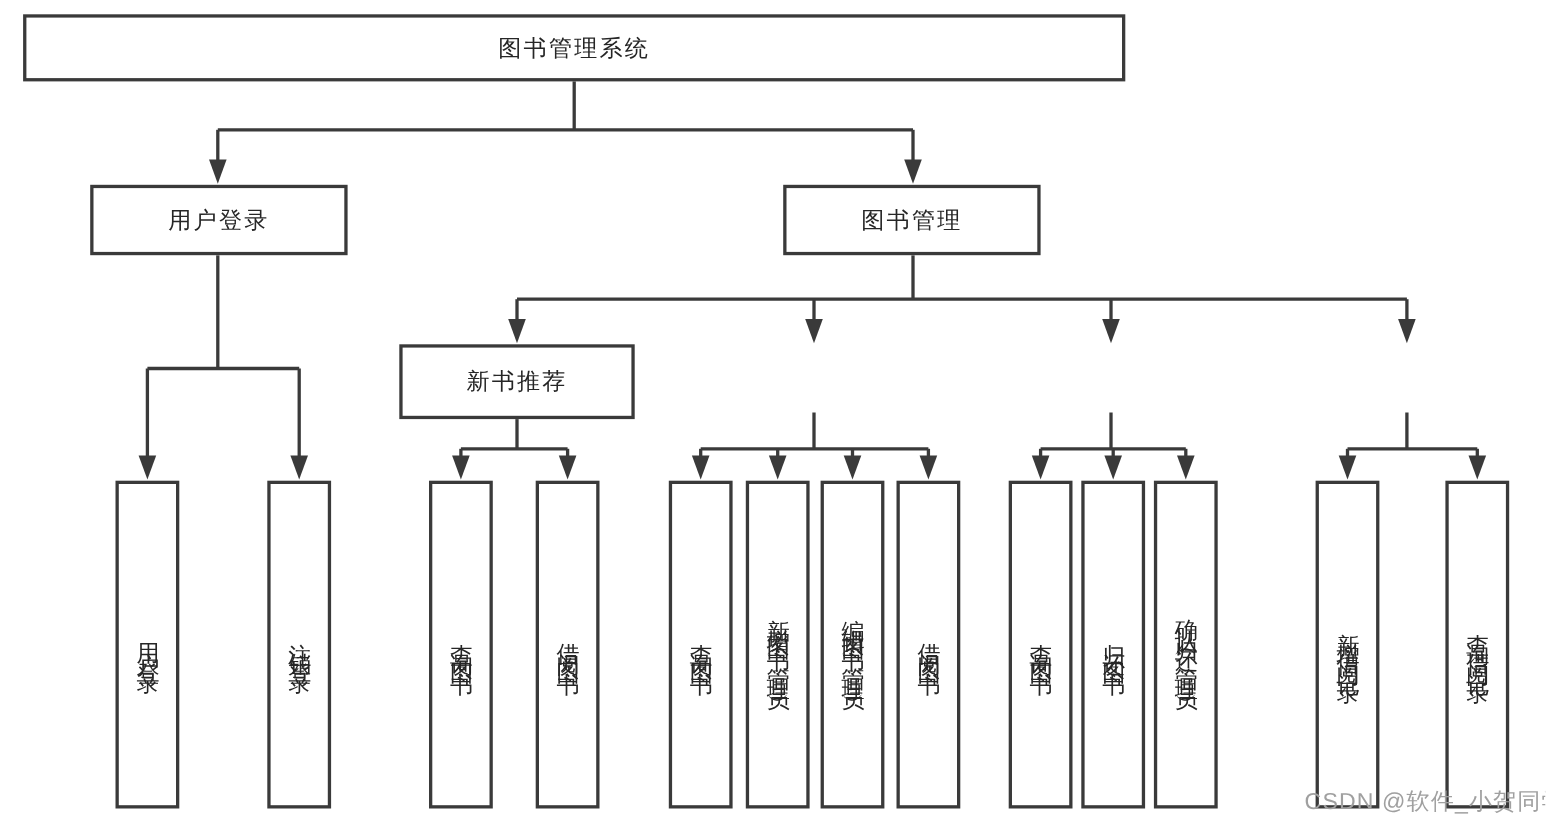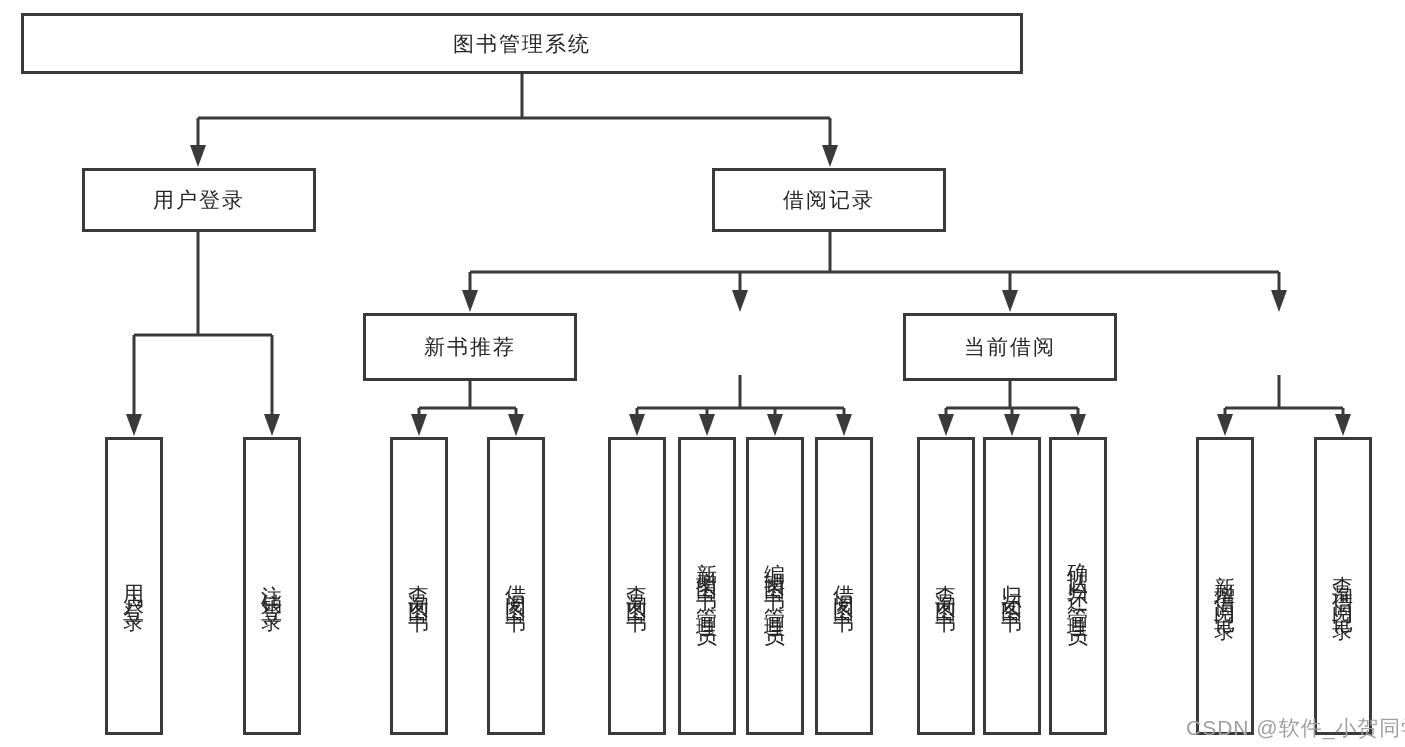--- a/index.html
+++ b/index.html
@@ -135,24 +135,23 @@
       <path class="cline" d="M1225,408 L1225,420"></path>
       <polygon class="ahead" points="1217,414 1233,414 1225,436"></polygon>
       <path class="cline" d="M1343,408 L1343,420"></path>
       <polygon class="ahead" points="1335,414 1351,414 1343,436"></polygon>
     </g>
   </svg>
 
   <div class="node hbox lvl1">图书管理系统</div>
 
   <div class="node hbox lvl2" style="left:82px;">用户登录</div>
-  <div class="node hbox lvl2" style="left:712px;">借阅记录</div>
+  <div class="node hbox lvl2" style="left:712px;">图书管理</div>
 
   <div class="node hbox lvl3" style="left:363px;">新书推荐</div>
-  <div class="node hbox lvl3" style="left:903px;">当前借阅</div>
 
   <div class="node vbox" style="left:105px;">用户登录</div>
   <div class="node vbox" style="left:243px;">注销登录</div>
 
   <div class="node vbox" style="left:390px;">查询图书</div>
   <div class="node vbox" style="left:487px;">借阅图书</div>
 
   <div class="node vbox" style="left:608px;">查询图书</div>
   <div class="node vbox" style="left:678px;">新增图书（管理员）</div>
   <div class="node vbox" style="left:746px;">编辑图书（管理员）</div>

